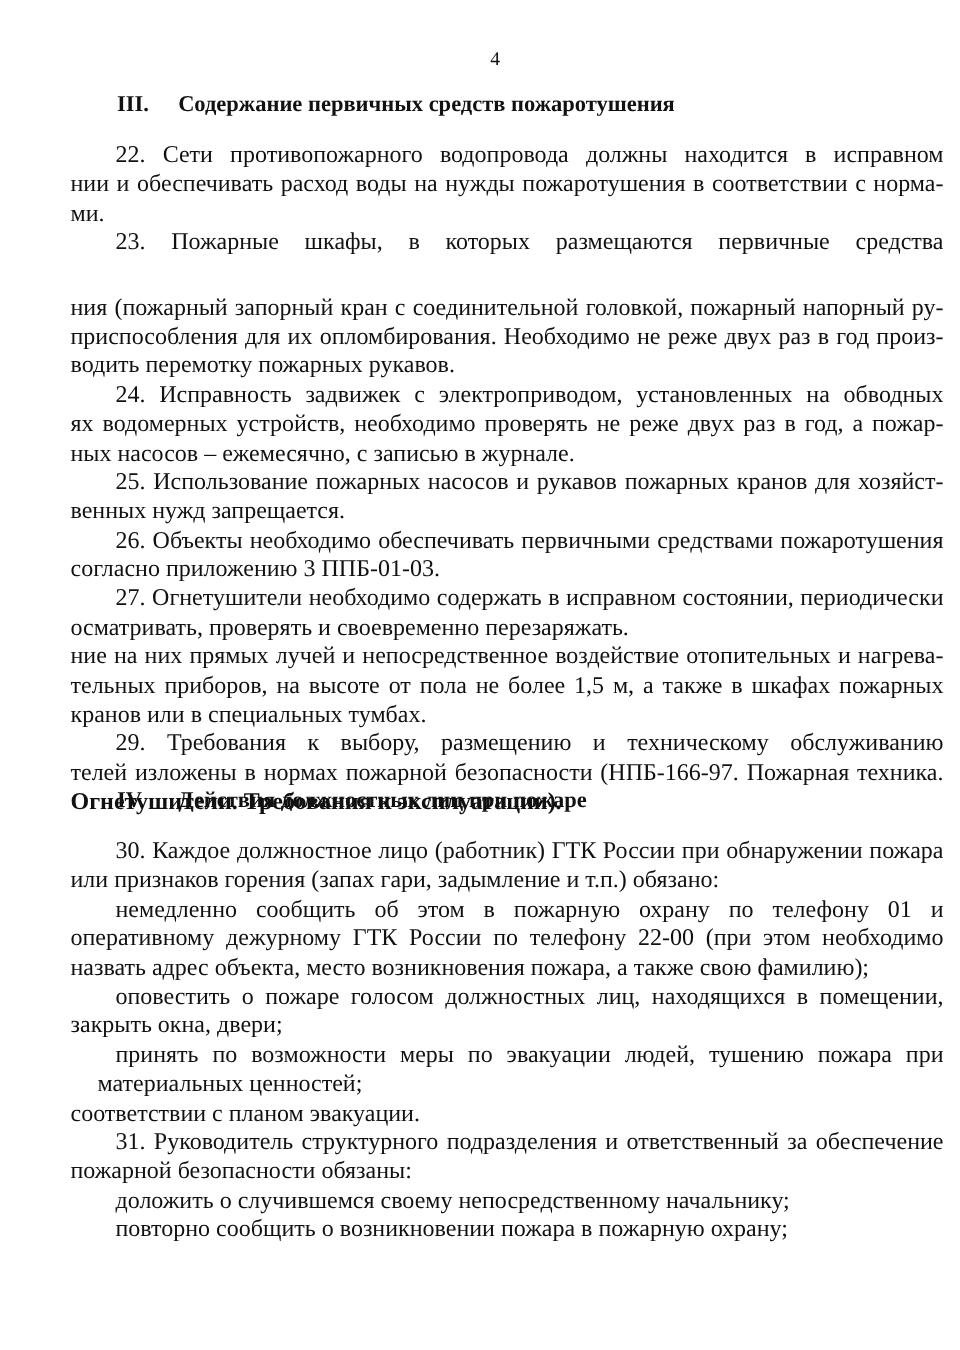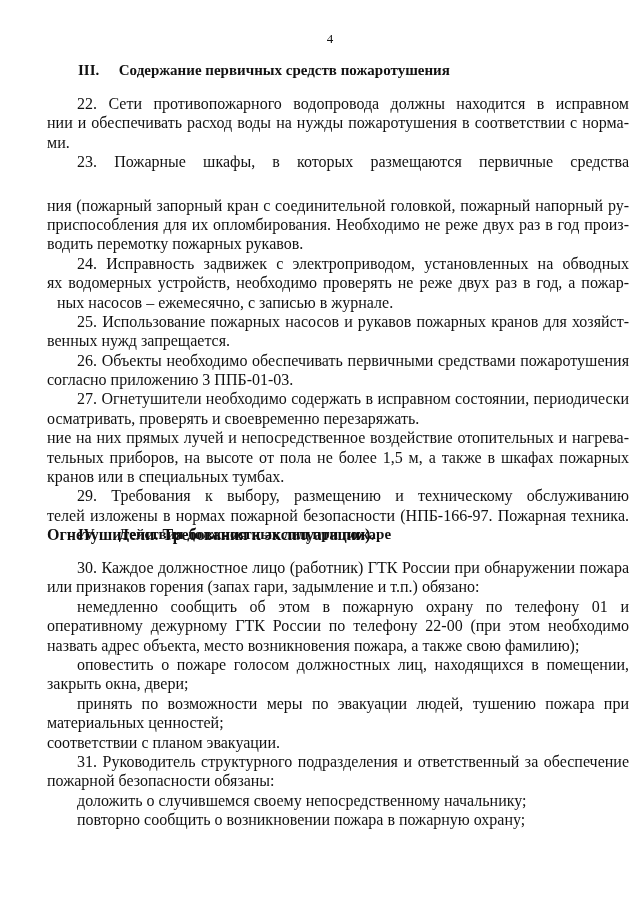--- a/index.html
+++ b/index.html
@@ -34,21 +34,21 @@
       </div>
       <div>
         <span class="ln ind" style="white-space: normal; overflow: hidden;">23. Пожарные шкафы, в которых размещаются первичные средства пожаротуше-</span>
         <span class="ln" style="white-space: normal; overflow: hidden; margin-top: 24px;">ния (пожарный запорный кран с соединительной головкой, пожарный напорный ру-</span>
         <span class="ln" style="white-space: normal; overflow: hidden;">приспособления для их опломбирования. Необходимо не реже двух раз в год произ-</span>
         <span class="ln last" style="white-space: normal; overflow: hidden;">водить перемотку пожарных рукавов.</span>
       </div>
       <div>
         <span class="ln ind" style="white-space: normal; overflow: hidden;">24. Исправность задвижек с электроприводом, установленных на обводных линии-</span>
         <span class="ln" style="white-space: normal; overflow: hidden;">ях водомерных устройств, необходимо проверять не реже двух раз в год, а пожар-</span>
-        <span class="ln last" style="white-space: normal; overflow: hidden; margin-left: 10px;">ных насосов – ежемесячно, с записью в журнале.</span>
+        <span class="ln last" style="white-space: normal; overflow: hidden;">ных насосов – ежемесячно, с записью в журнале.</span>
       </div>
       <div>
         <span class="ln ind" style="white-space: normal; overflow: hidden;">25. Использование пожарных насосов и рукавов пожарных кранов для хозяйст-</span>
         <span class="ln last" style="white-space: normal; overflow: hidden;">венных нужд запрещается.</span>
       </div>
       <div>
         <span class="ln ind" style="white-space: normal; overflow: hidden;">26. Объекты необходимо обеспечивать первичными средствами пожаротушения</span>
         <span class="ln last" style="white-space: normal; overflow: hidden;">согласно приложению 3 ППБ-01-03.</span>
       </div>
       <div>
@@ -81,21 +81,21 @@
         <span class="ln ind" style="white-space: normal; overflow: hidden;">немедленно сообщить об этом в пожарную охрану по телефону 01 и</span>
         <span class="ln" style="white-space: normal; overflow: hidden;">оперативному дежурному ГТК России по телефону 22-00 (при этом необходимо</span>
         <span class="ln last" style="white-space: normal; overflow: hidden;">назвать адрес объекта, место возникновения пожара, а также свою фамилию);</span>
       </div>
       <div>
         <span class="ln ind" style="white-space: normal; overflow: hidden;">оповестить о пожаре голосом должностных лиц, находящихся в помещении,</span>
         <span class="ln last" style="white-space: normal; overflow: hidden;">закрыть окна, двери;</span>
       </div>
       <div>
         <span class="ln ind" style="white-space: normal; overflow: hidden;">принять по возможности меры по эвакуации людей, тушению пожара при</span>
-        <span class="ln last" style="white-space: normal; overflow: hidden;">материальных ценностей;</span>
+        <span class="ln last" style="white-space: normal; overflow: hidden; margin-left: 18px;">материальных ценностей;</span>
       </div>
       <div>
         <span class="ln last" style="white-space: normal; overflow: hidden;">соответствии с планом эвакуации.</span>
       </div>
       <div>
         <span class="ln ind" style="white-space: normal; overflow: hidden;">31. Руководитель структурного подразделения и ответственный за обеспечение</span>
         <span class="ln last" style="white-space: normal; overflow: hidden;">пожарной безопасности обязаны:</span>
       </div>
       <div>
         <span class="ln ind last" style="white-space: normal; overflow: hidden;">доложить о случившемся своему непосредственному начальнику;</span>

